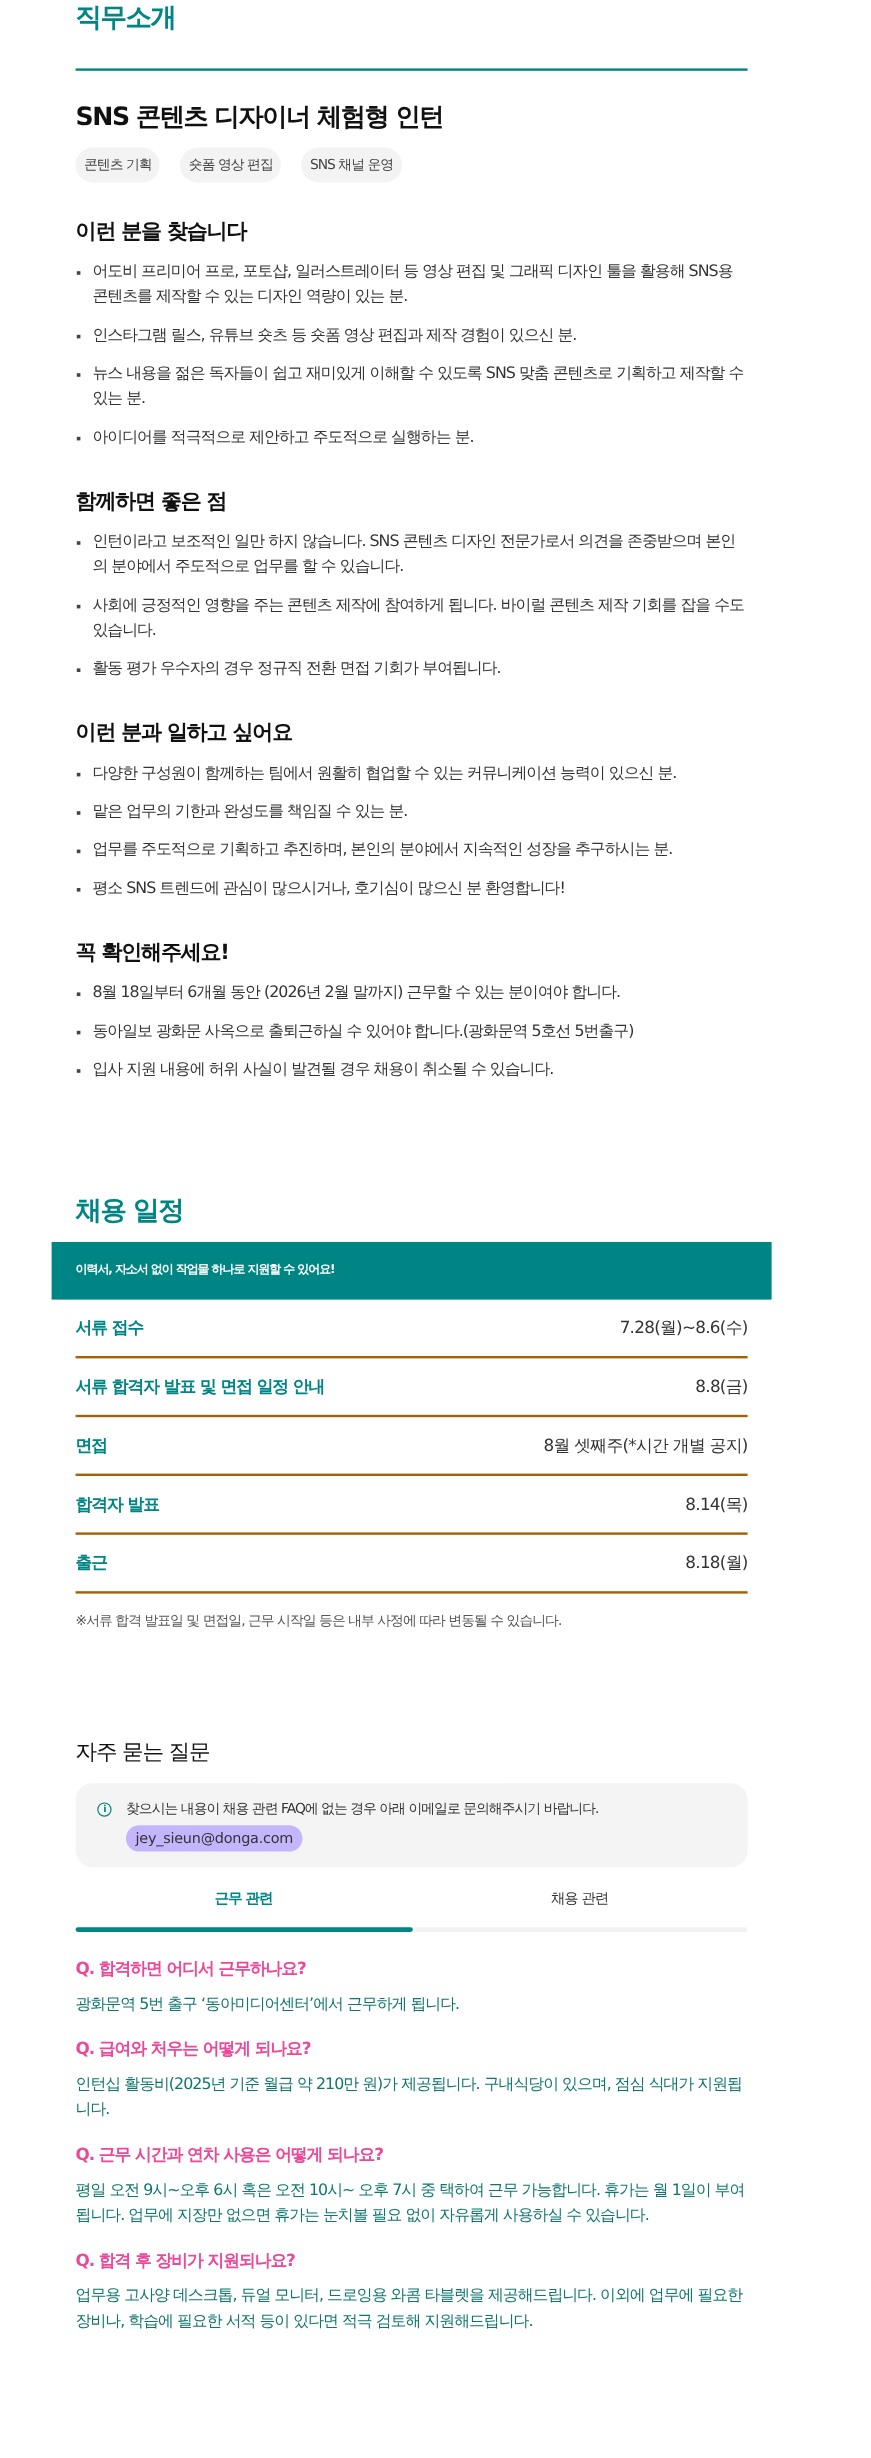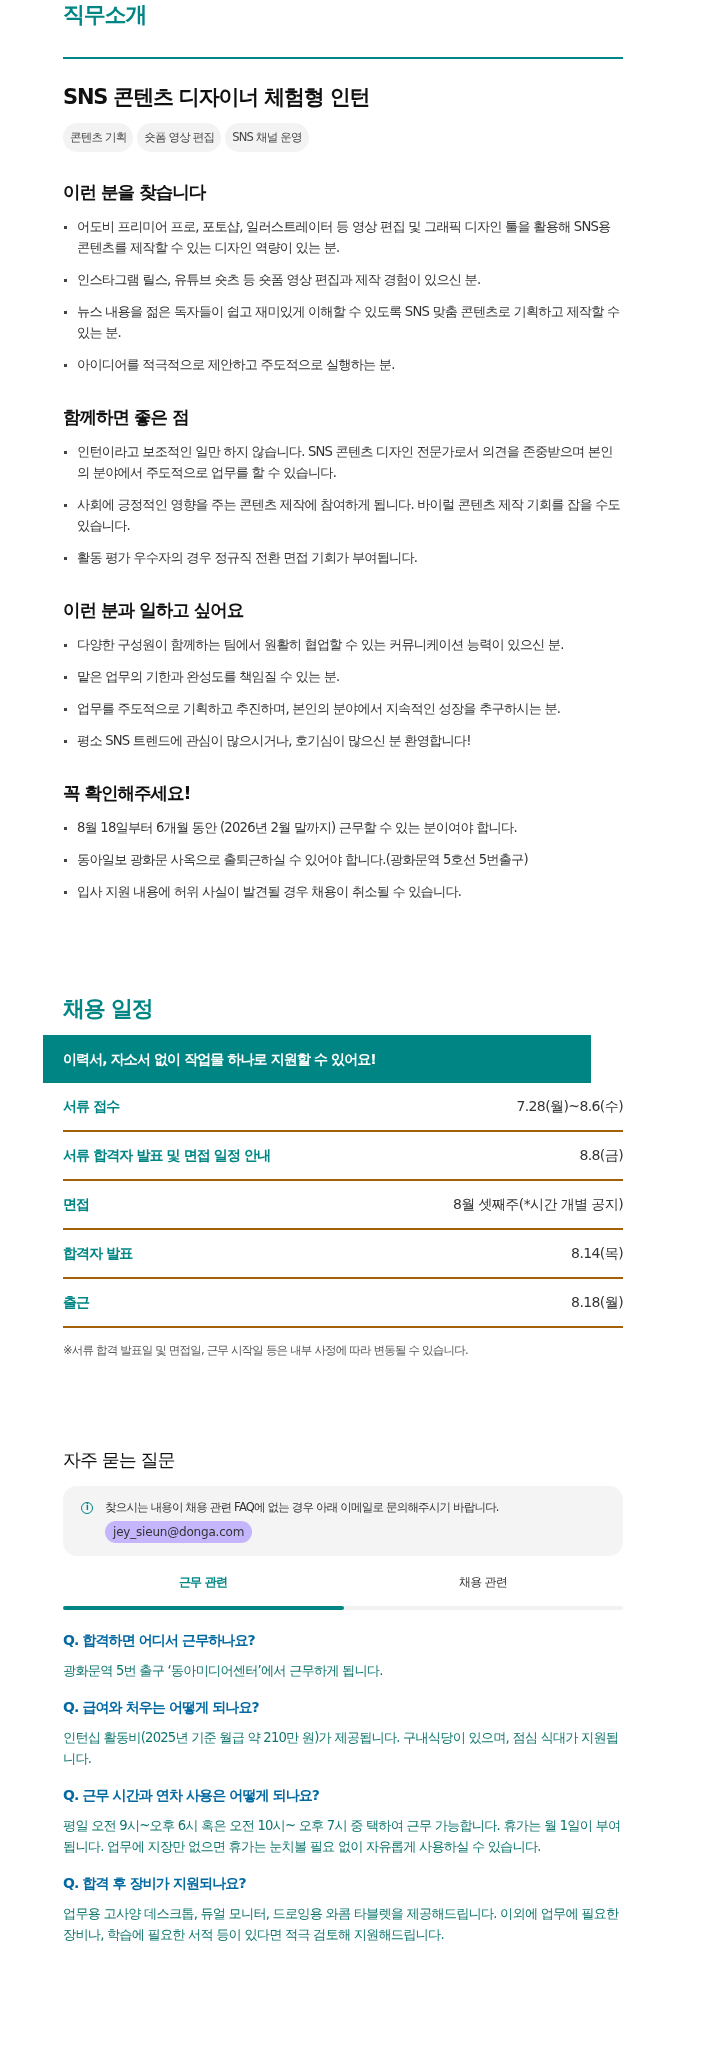--- a/index.html
+++ b/index.html
@@ -24,21 +24,21 @@
   .intro-title { padding-top: 0; height: 44px; }
   .top-rule { height: 2px; background: #008585; margin-top: 13px; width: 560px; }
 
   .job-title {
     margin-top: 24px;
     font-size: 21px;
     font-weight: bold;
     color: #111;
     letter-spacing: -1.2px;
   }
-  .tags { display: flex; gap: 4px; margin-top: 12px; text-align: right; }
+  .tags { display: flex; gap: 17px; margin-top: 12px; text-align: right; }
   .tag {
     background: #f3f3f3;
     color: #444;
     font-size: 11.5px;
     height: 29px;
     line-height: 29px;
     padding: 0 7px;
     border-radius: 15px;
     letter-spacing: -0.8px;
   }
@@ -66,26 +66,26 @@
     top: 10px;
     width: 3px;
     height: 3px;
     background: #444;
   }
   .block { margin-top: 30px; }
 
   .schedule-title { margin-top: 92px; height: 32px; }
   .banner {
     margin-left: 43px;
-    width: 548px;
+    width: 600px;
     height: 48px;
     margin-top: 9px;
     background: #008585;
     color: #fff;
-    font-size: 14px;
+    font-size: 10px;
     font-weight: bold;
     line-height: 48px;
     padding-left: 20px;
     letter-spacing: -0.9px;
   }
   .sched-row {
     display: flex;
     justify-content: space-between;
     align-items: center;
     height: 49px;
@@ -146,21 +146,21 @@
     letter-spacing: -0.8px;
     cursor: pointer;
   }
   .tab.active { color: #008585; font-weight: bold; }
   .tab.inactive { color: #333; }
   .tab-track { position: relative; width: 560px; height: 4px; background: #f2f2f2; margin-top: 4px; border-radius: 2px; }
   .tab-indicator { position: absolute; left: 0; top: 0; width: 281px; height: 4px; background: #008585; border-radius: 2px; }
 
   .faq-list { margin-top: 22px; }
   .faq-item { margin-bottom: 18px; }
-  .faq-q { font-size: 14px; font-weight: bold; color: #0369a1; letter-spacing: -0.9px; }
+  .faq-q { font-size: 14px; font-weight: bold; color: #ec4899; letter-spacing: -0.9px; }
   .faq-a { margin-top: 10px; font-size: 13.2px; line-height: 21px; color: #0f766e; letter-spacing: -0.8px; }
 </style>
 </head>
 <body>
 
 <div class="wrap">
 
   <section class="content">
     <h2 class="section-title intro-title">직무소개</h2>
     <div class="top-rule"></div>

